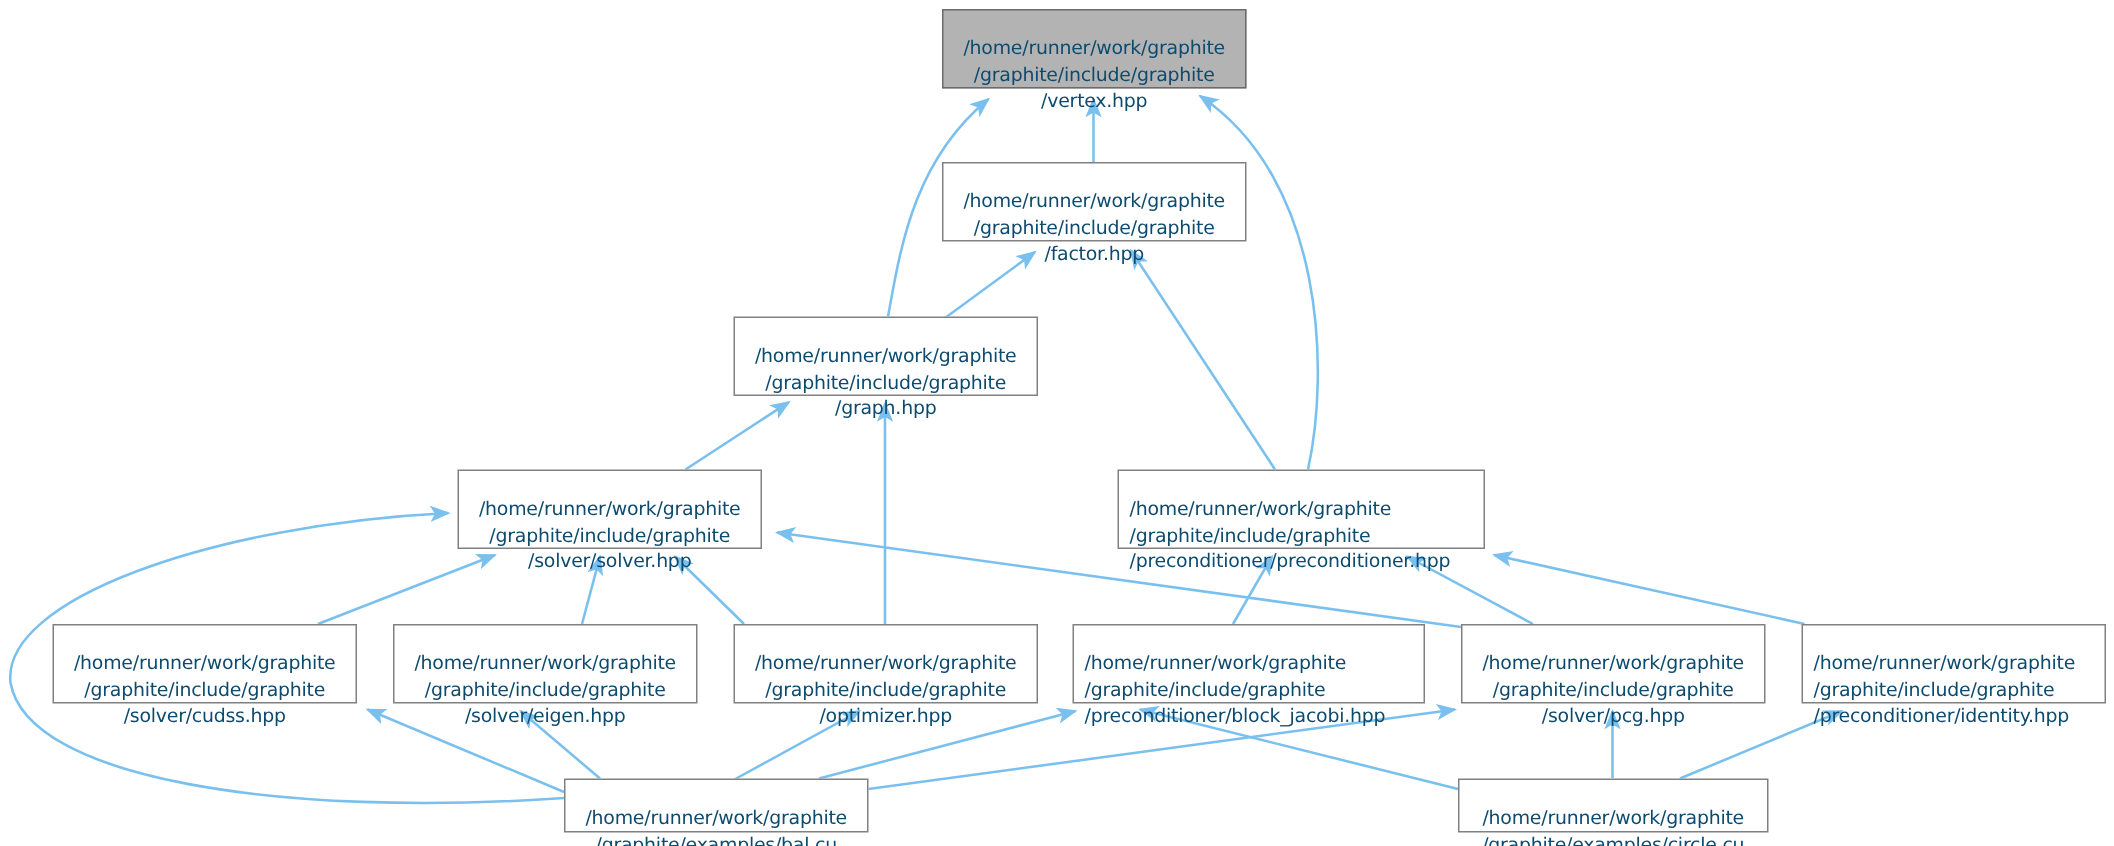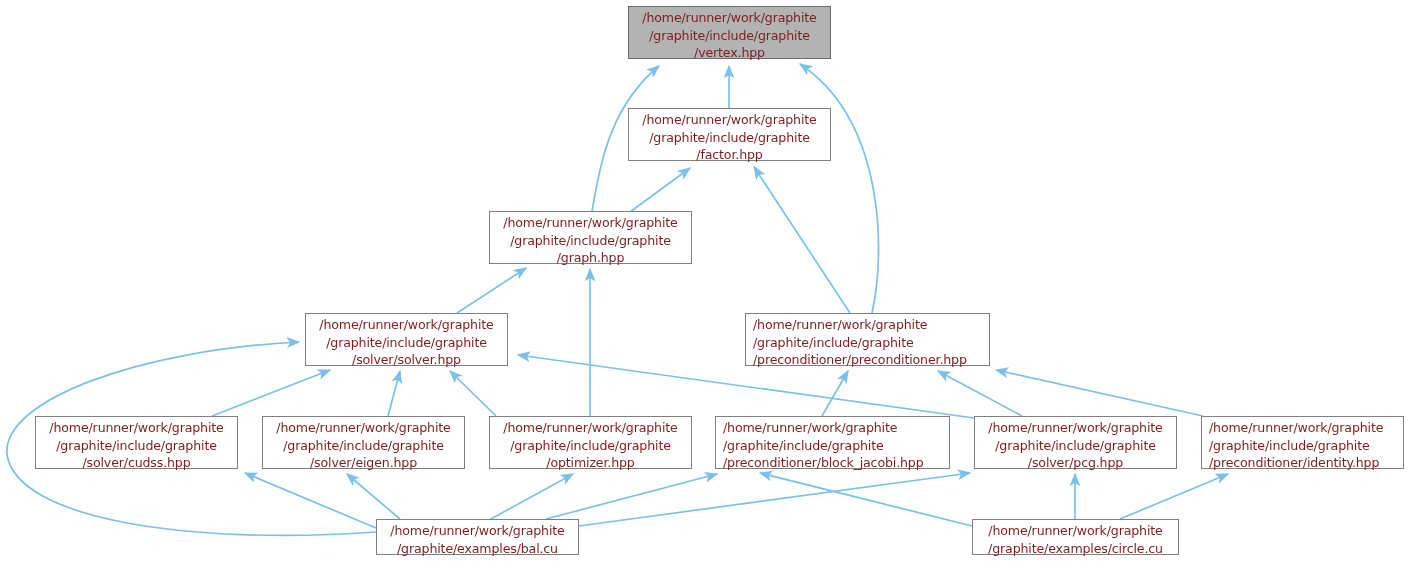--- a/index.html
+++ b/index.html
@@ -9,25 +9,25 @@
     background:#ffffff;
     font-family:"DejaVu Sans", sans-serif;
     overflow:hidden;
   }
   svg#edges{position:absolute;left:0;top:0;width:1409px;height:564px;}
   .node{
     position:absolute;
     box-sizing:border-box;
     border:1px solid #808080;
     background:#ffffff;
-    color:#7f1d1d;
+    color:#0c4a6e;
     font-size:12.6px;
     line-height:17.6px;
     text-align:center;
-    padding-top:2px;
+    padding-top:16px;
     white-space:pre-line;
     letter-spacing:-0.15px;
     z-index:3;
   }
   .node.root{
     background:#b3b3b3;
     border:1px solid #6b6b6b;
   }
   .node.lalign{
     text-align:left;

